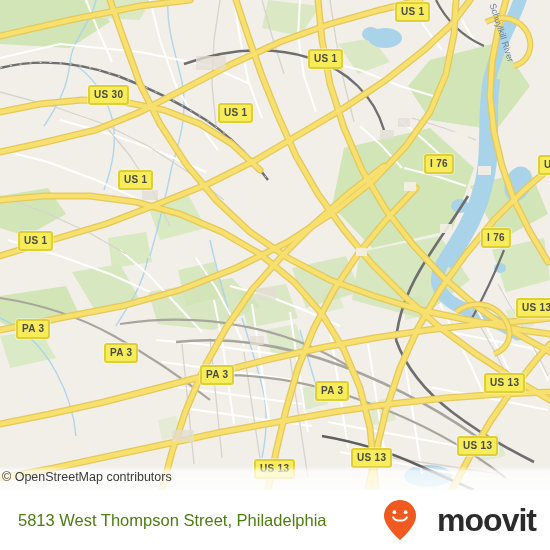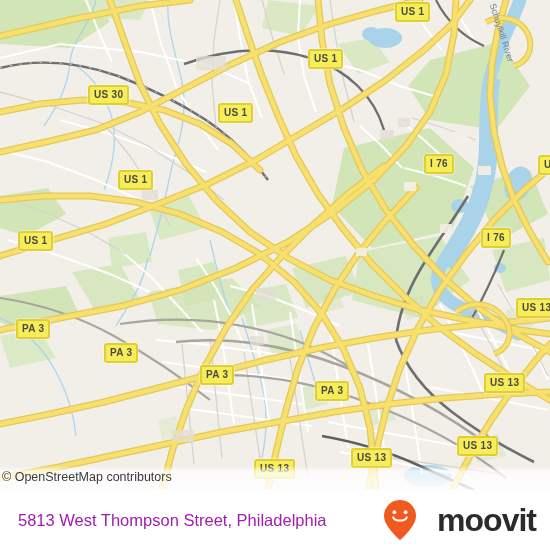--- a/index.html
+++ b/index.html
@@ -79,21 +79,21 @@
     border-top:11px solid #fff;
   }
 
   
   #bottombar{
     position:absolute; left:0; top:490px; width:550px; height:60px;
     background:#fff; display:flex; align-items:center;
     justify-content:space-between; padding:0 14px 0 18px;
   }
   #address{
-    font-size:16.5px; color:#a21caf; white-space:nowrap;
+    font-size:16.5px; color:#4d7c0f; white-space:nowrap;
     font-family:"Liberation Sans", sans-serif;
   }
   #logo{ display:flex; align-items:center; gap:20px; }
   #logo-word{
     font-size:32px; font-weight:bold; color:#2b2b2b; letter-spacing:-1px;
     font-family:"Liberation Sans", sans-serif; line-height:1;
   }
 </style>
 </head>
 <body>

